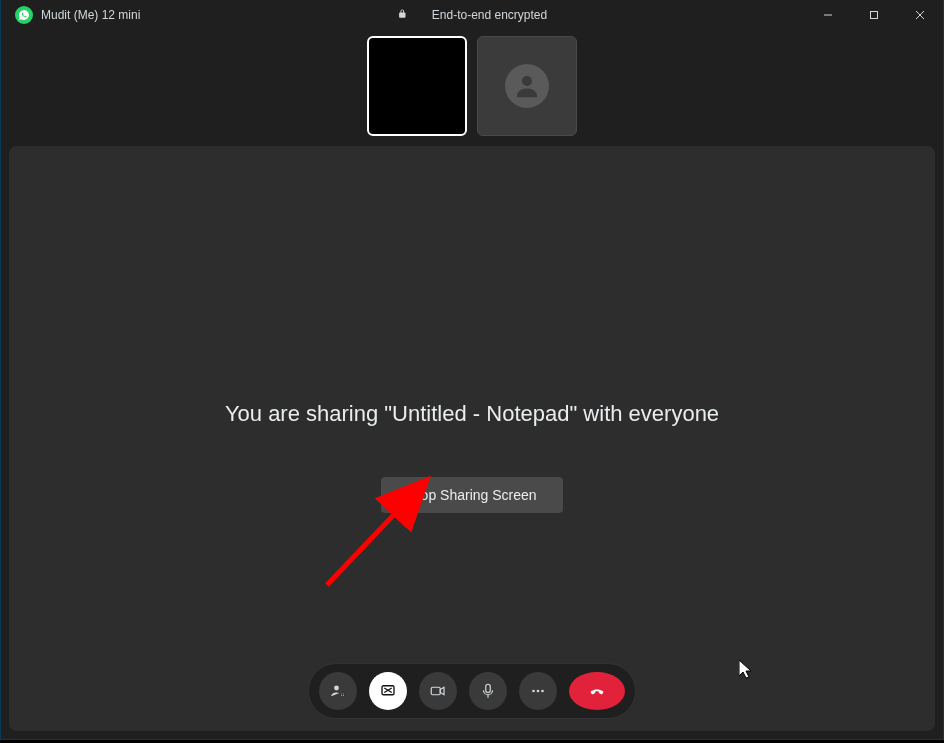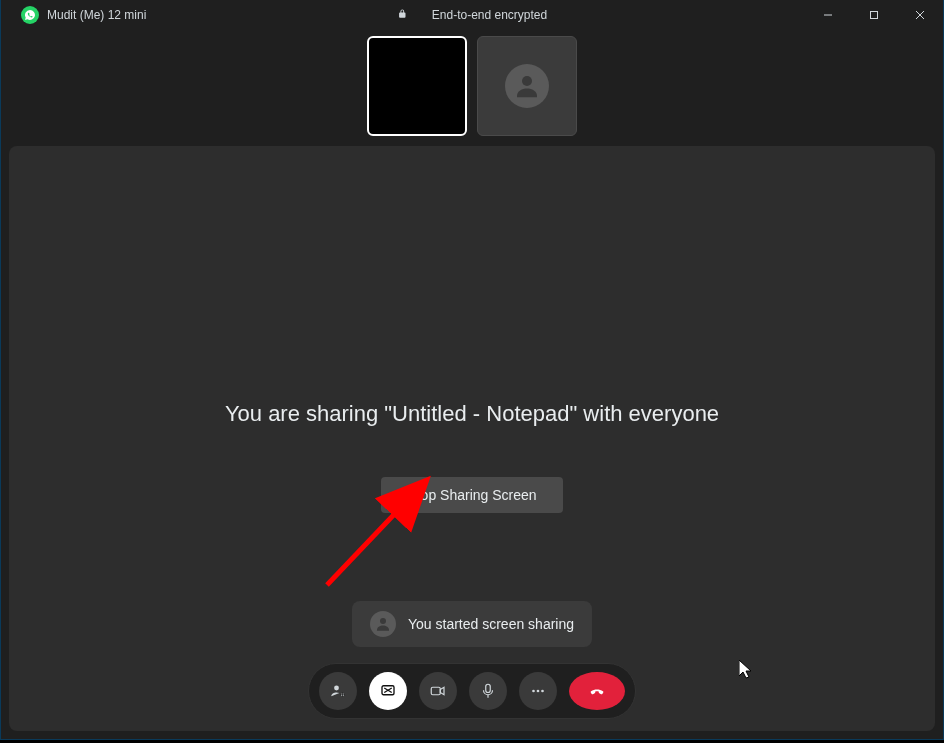--- a/index.html
+++ b/index.html
@@ -21,21 +21,21 @@
     position: relative;
     display: flex;
     flex-direction: column;
   }
   
   .titlebar {
     height: 30px;
     background: #1f1f1f;
     display: flex;
     align-items: center;
-    padding-left: 20px;
+    padding-left: 14px;
     position: relative;
   }
   .wa-logo {
     width: 18px; height: 18px;
     background: #25d366;
     border-radius: 50%;
     display: flex; align-items: center; justify-content: center;
     margin-right: 8px;
   }
   .wa-logo svg { width: 12px; height: 12px; fill: #fff; }
@@ -226,29 +226,20 @@
             <path d="M4 20c0-4 4-6 8-6s8 2 8 6v1H4v-1z"></path>
           </svg>
       </div>
     </div>
   </div>
 
   <div class="main">
     <div class="sharing-msg">You are sharing "Untitled - Notepad" with everyone</div>
     <button class="stop-btn">Stop Sharing Screen</button>
 
-    <div class="status-pill">
-      <div class="pill-av">
-        <svg viewBox="0 0 24 24">
-            <circle cx="12" cy="8" r="4"></circle>
-            <path d="M4 20c0-4 4-6 8-6s8 2 8 6v1H4v-1z"></path>
-          </svg>
-      </div>
-      <span>You started screen sharing</span>
-    </div>
 
     <div class="controls">
       <div class="ctrl-btn plain">
         <svg viewBox="0 0 24 24">
             <circle cx="10" cy="8" r="3.2"></circle>
             <path d="M3 19c0-3 3.5-5 7-5 1.4 0 2.7.3 3.8.8"></path>
             <circle cx="18" cy="17" r="2" fill="#d1d7db"></circle>
             <line x1="18" y1="14" x2="18" y2="20" stroke="#1f1f1f" stroke-width="1"></line>
             <line x1="15" y1="17" x2="21" y2="17" stroke="#1f1f1f" stroke-width="1"></line>
           </svg>

